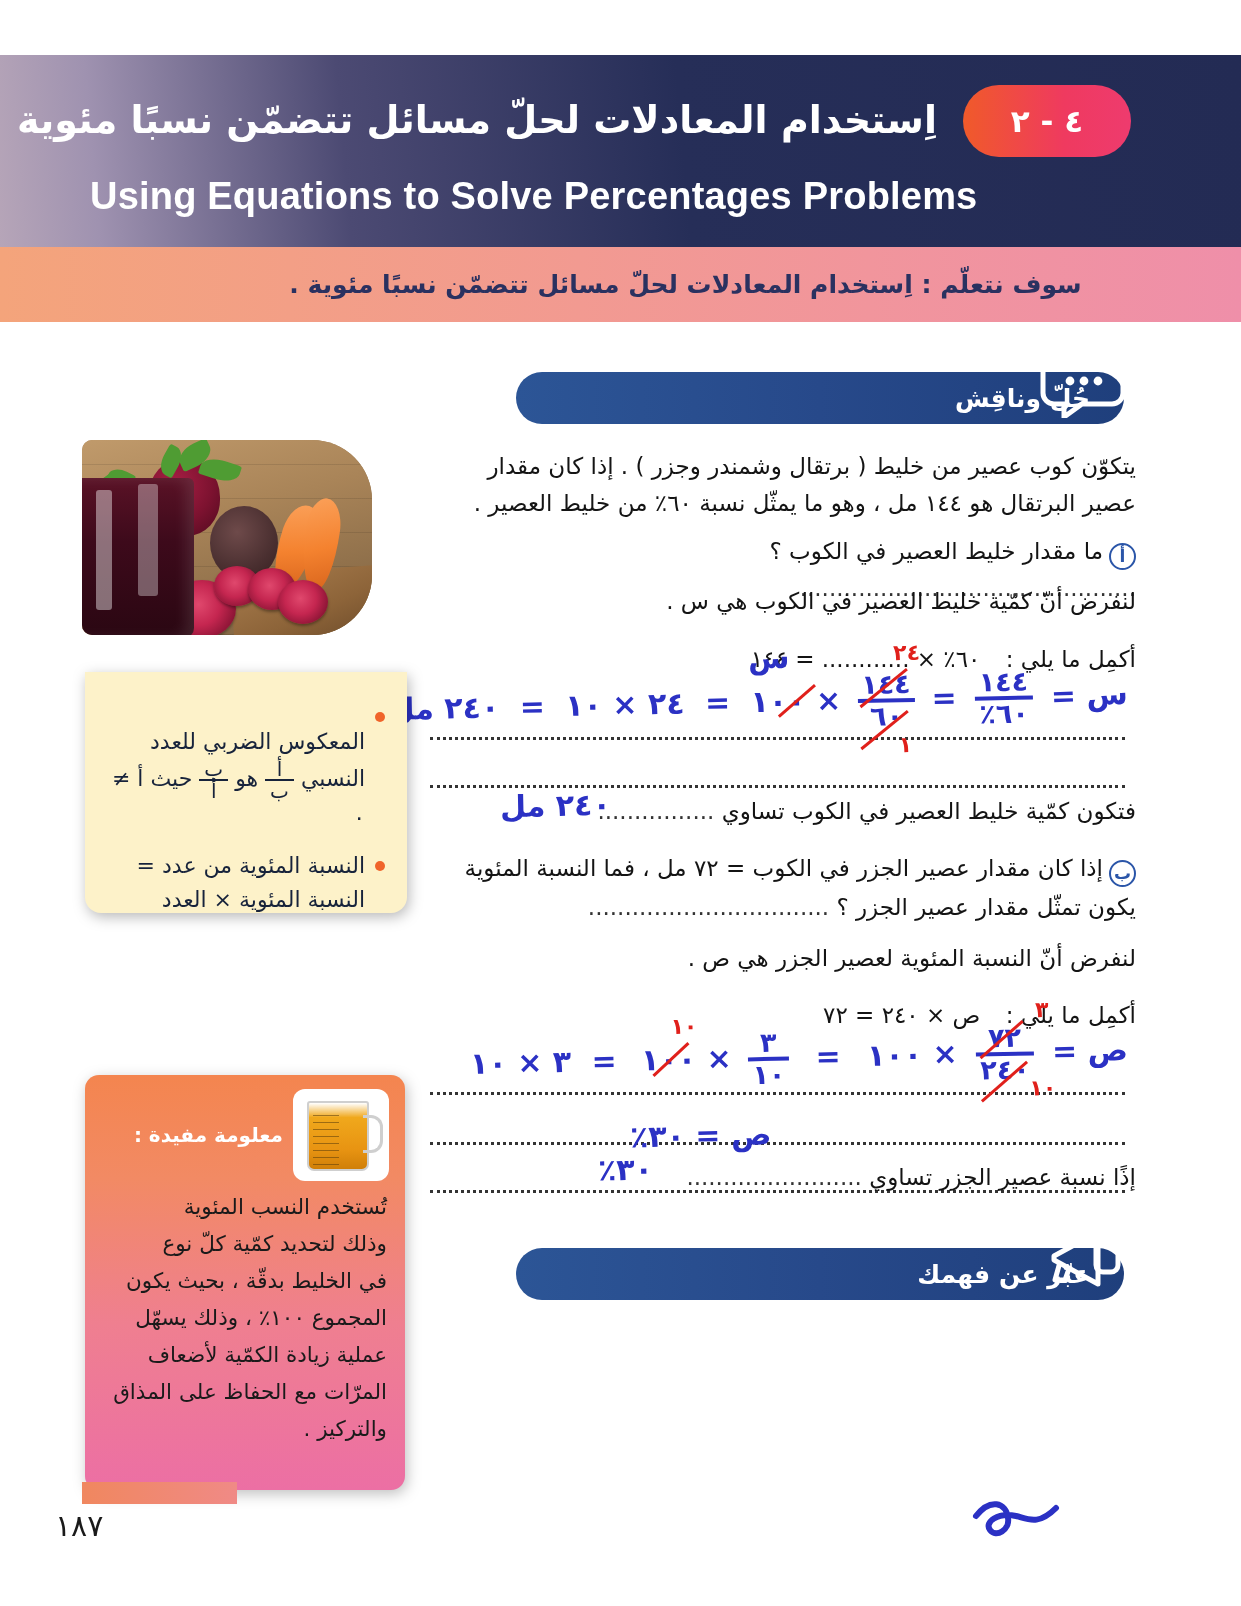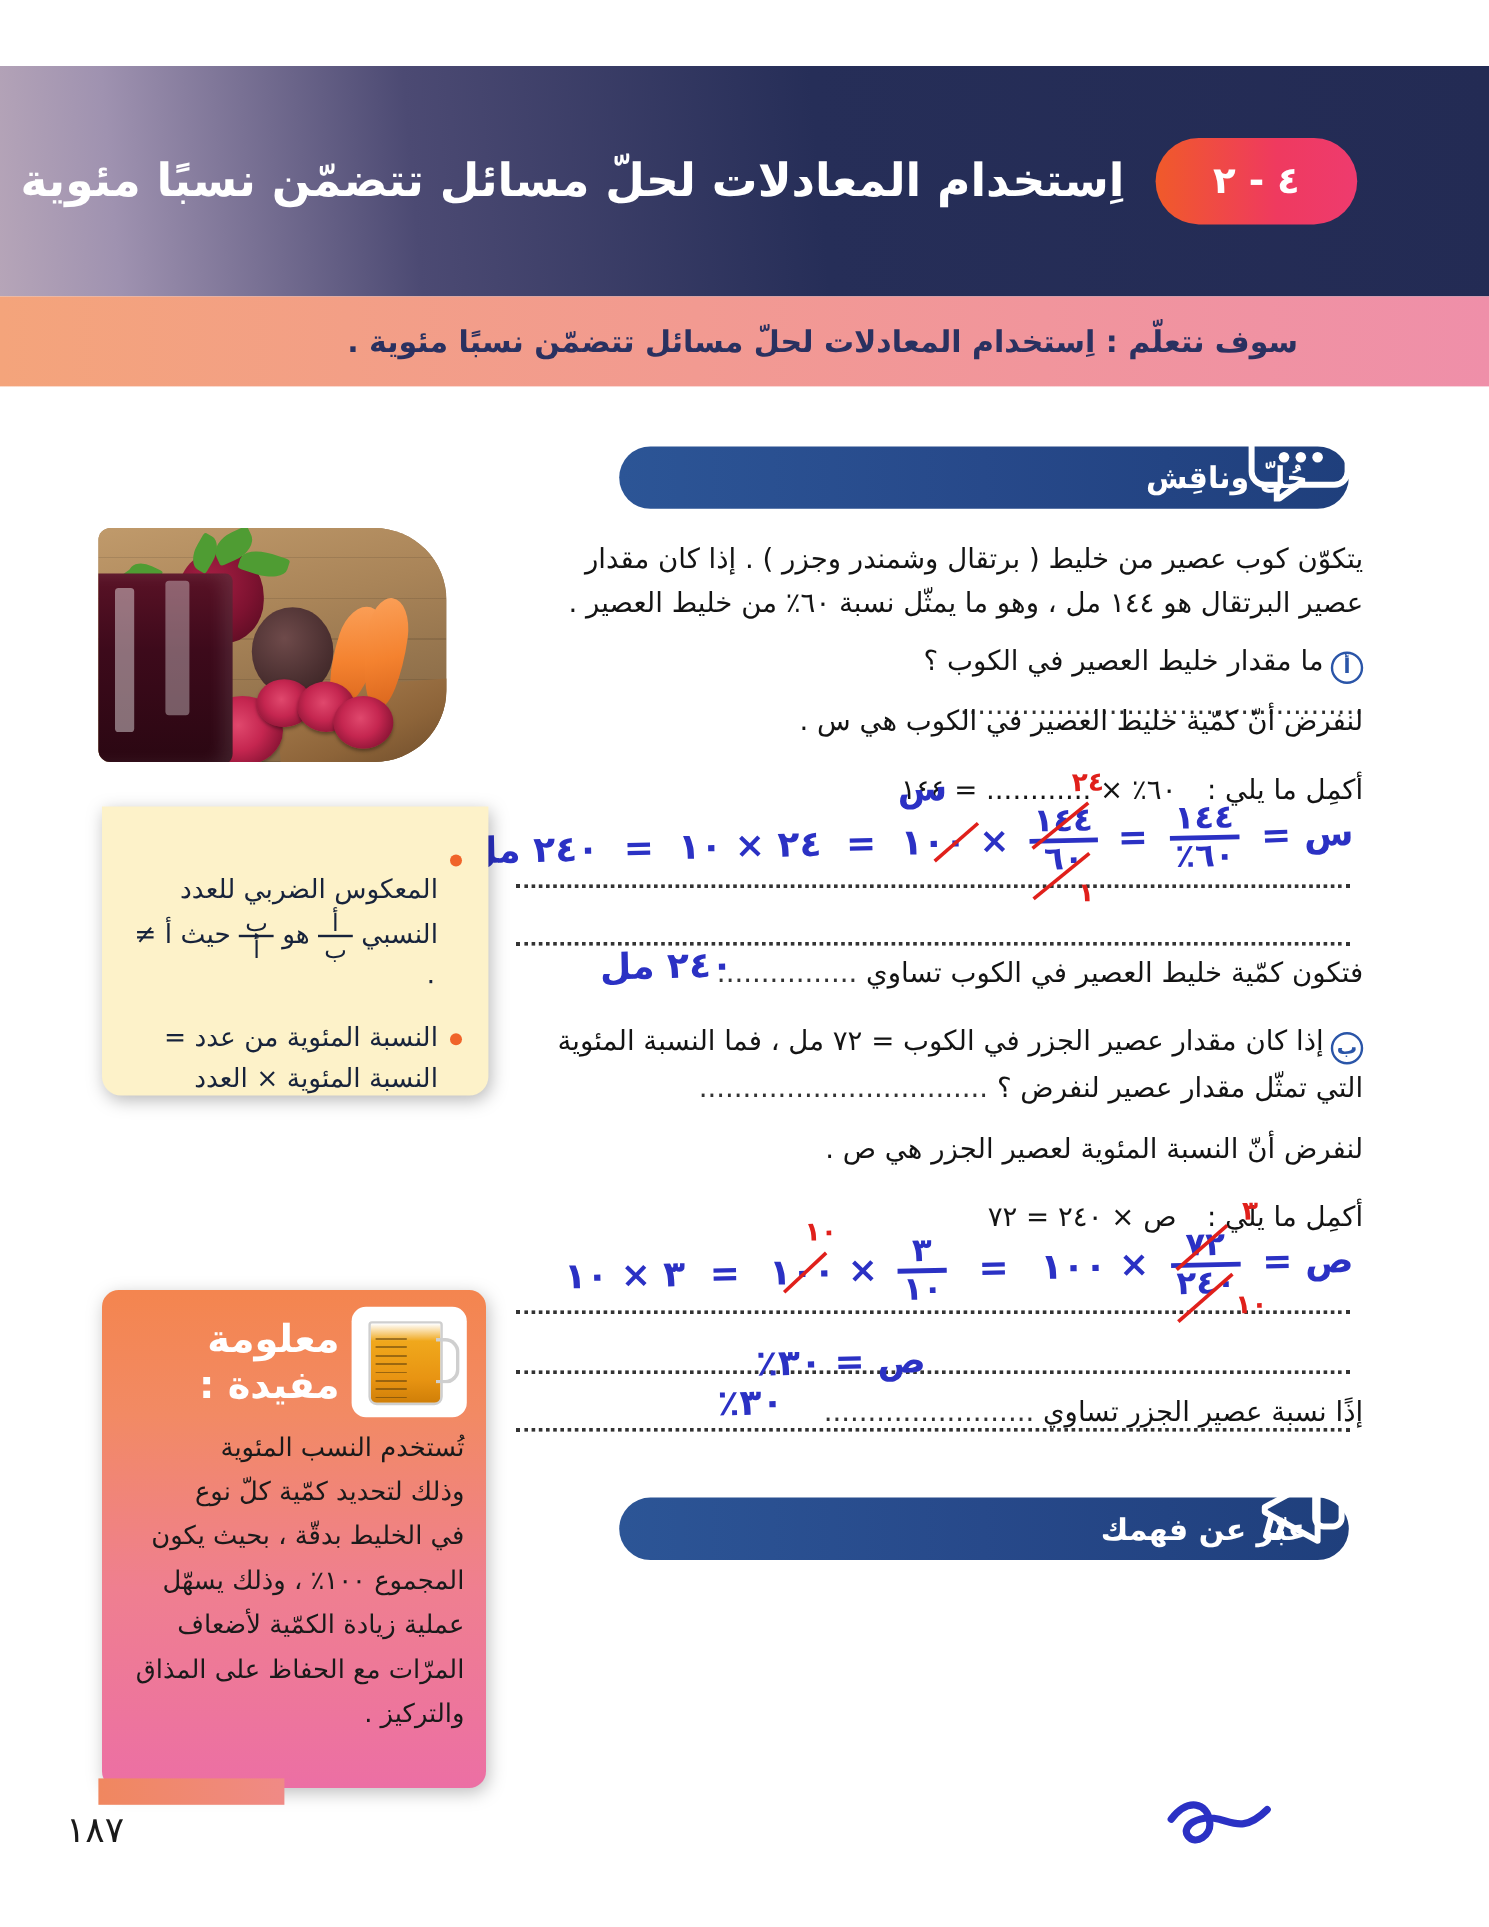--- a/index.html
+++ b/index.html
@@ -178,21 +178,21 @@
   .bulb { position: absolute; right: 18px; top: -16px; }
 
   
   .maluma {
     position: absolute; left: 85px; top: 1075px; width: 320px; height: 415px;
     border-radius: 14px; overflow: hidden;
     background: linear-gradient(180deg, #f4854f 0%, #f28a64 25%, #ef7f90 60%, #ec6fa4 100%);
     filter: drop-shadow(2px 4px 7px rgba(0,0,0,.25));
   }
   .maluma-head { display: flex; align-items: center; gap: 10px; padding: 14px 16px 4px 14px; }
-  .maluma-head .label { color: #fff; font-size: 32px; font-weight: 700; }
+  .maluma-head .label { color: #fff; font-size: 20px; font-weight: 700; }
   .jug {
     position: relative; width: 96px; height: 92px; border-radius: 12px; overflow: hidden;
     background: #ffffff; flex: 0 0 auto;
   }
   .jug .body {
     position: absolute; left: 14px; top: 12px; width: 62px; height: 70px;
     background: linear-gradient(180deg, rgba(255,255,255,.6) 0%, #f0a81c 22%, #e89412 70%, #d07f08 100%);
     border: 2px solid #cfcfcf; border-radius: 3px 3px 7px 7px;
   }
   .jug .handle {
@@ -235,20 +235,21 @@
 <body>
 
 <div id="page">
 
   <div class="header-band">
     <div class="header-inner">
       <div class="header-row1">
         <div class="lesson-badge">٤ - ٢</div>
         <div class="title-ar">اِستخدام المعادلات لحلّ مسائل تتضمّن نسبًا مئوية</div>
       </div>
+      <div class="title-en">Using Equations to Solve Percentages Problems</div>
     </div>
   </div>
 
   <div class="objective-band">
     <div class="objective-text">سوف نتعلّم : اِستخدام المعادلات لحلّ مسائل تتضمّن نسبًا مئوية .</div>
   </div>
 
   <div class="sec-header" style="left:516px; top:372px; width:608px;">
     <div class="label">حُلّ وناقِش</div>
   </div>
@@ -330,21 +331,21 @@
 
   <div class="body-text" style="right:105px; top:793px; width:706px;">
     <span>فتكون كمّية خليط العصير في الكوب تساوي</span>
     <span class="dots-line">................</span>
   </div>
   <div class="hand" style="right:630px; top:788px; font-size:30px;">٢٤٠ مل</div>
 
   <div class="body-text" style="right:105px; top:850px; width:706px;">
     <span class="bullet-circle">ب</span><span>إذا كان مقدار عصير الجزر في الكوب = ٧٢ مل ، فما النسبة المئوية</span>
     <div style="margin-top:2px;">
-      <span>التي تمثّل مقدار عصير لنفرض ؟</span>
+      <span>يكون تمثّل مقدار عصير الجزر ؟</span>
       <span class="dots-line">.................................</span>
     </div>
   </div>
 
   <div class="body-text" style="right:105px; top:940px; width:706px;">لنفرض أنّ النسبة المئوية لعصير الجزر هي ص .</div>
 
   <div class="body-text" style="right:105px; top:997px; width:706px;">
     <span>أكمِل ما يلي :</span>
     <span style="margin-right:18px;">ص × ٢٤٠ = ٧٢</span>
   </div>

